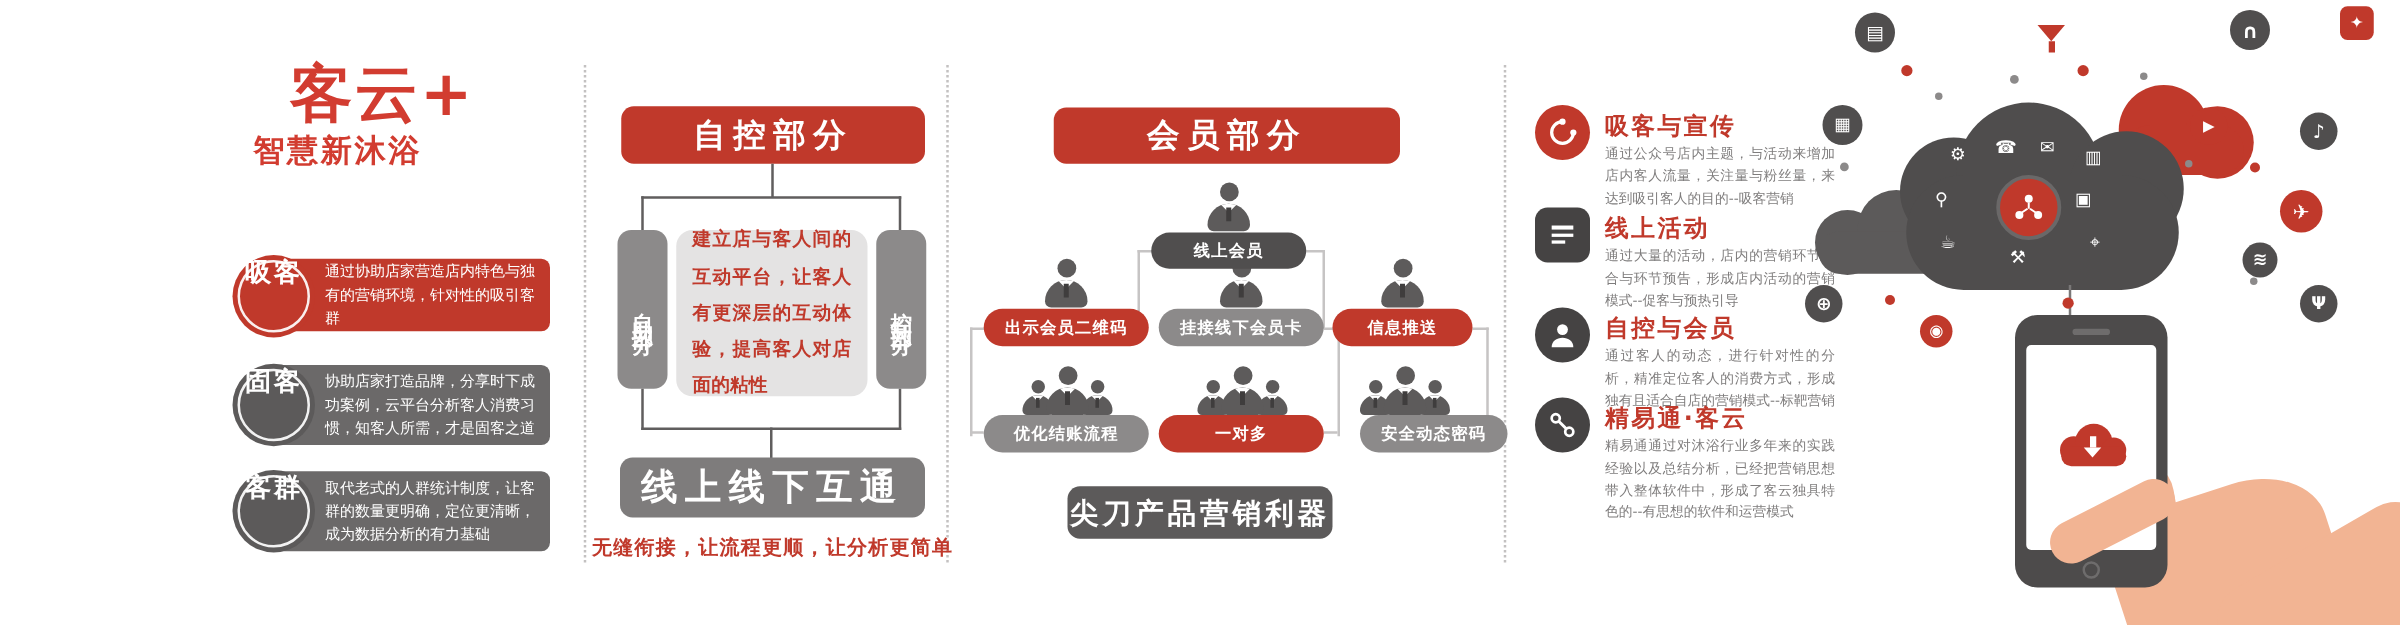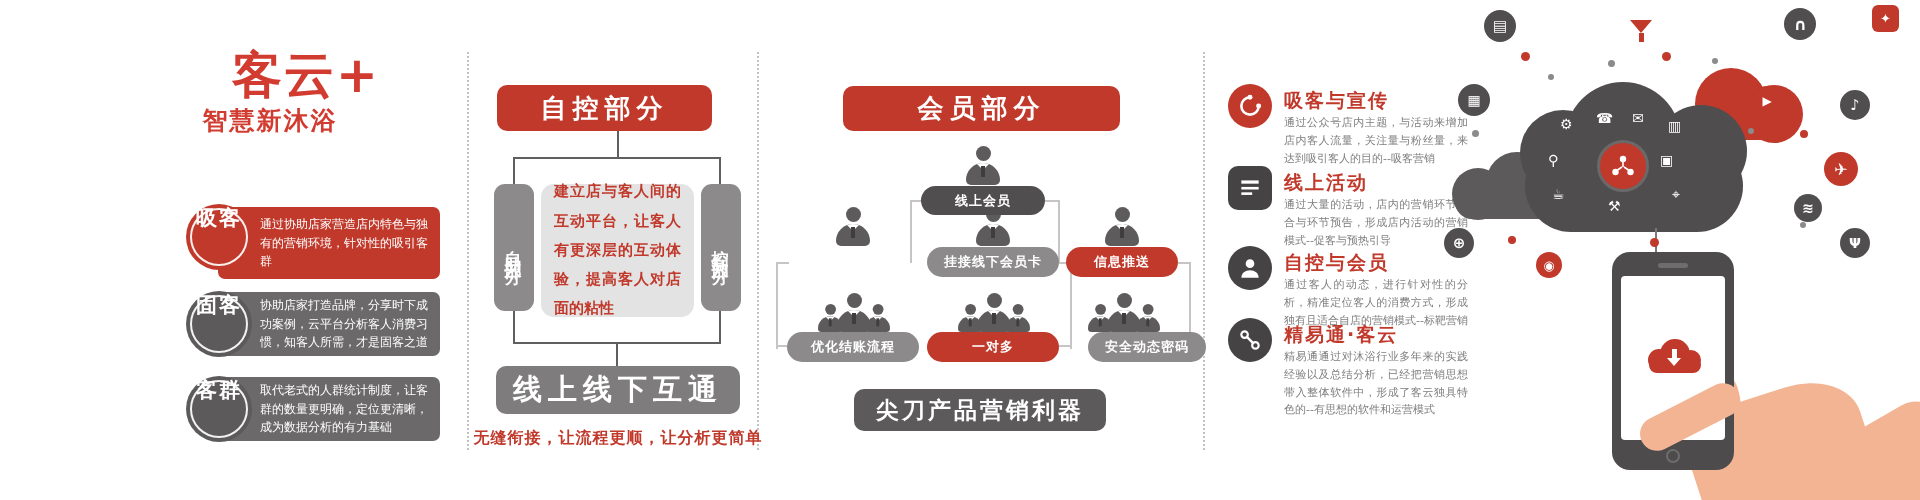--- a/index.html
+++ b/index.html
@@ -78,21 +78,21 @@
   .dl-arrow-head{position:absolute;left:22px;top:22px;width:0;height:0;border-left:7px solid transparent;border-right:7px solid transparent;border-top:8px solid #fff;z-index:6}
 </style>
 </head>
 <body>
 
 <div class="stage">
 
   <div class="brand-logo">客云+</div>
   <div class="brand-tagline">智慧新沐浴</div>
 
-  <div class="lf-ribbon bg-red" style="top:207px;height:72px">
+  <div class="lf-ribbon bg-red" style="top:207px;height:58px">
     <span>通过协助店家营造店内特色与独有的营销环境，针对性的吸引客群</span>
   </div>
   <div class="lf-circle bg-red" style="top:204px">
     <span>吸客</span>
   </div>
 
   <div class="lf-ribbon bg-ribbongray" style="top:292px;height:64px">
     <span>协助店家打造品牌，分享时下成功案例，云平台分析客人消费习惯，知客人所需，才是固客之道</span>
   </div>
   <div class="lf-circle bg-dgray" style="top:291px">
@@ -103,21 +103,21 @@
     <span>取代老式的人群统计制度，让客群的数量更明确，定位更清晰，成为数据分析的有力基础</span>
   </div>
   <div class="lf-circle bg-dgray" style="top:376px">
     <span>客群</span>
   </div>
 
   <div class="divider" style="left:467px"></div>
   <div class="divider" style="left:757px"></div>
   <div class="divider" style="left:1203px"></div>
 
-  <div class="banner bg-red" style="left:497px;top:85px;width:215px;height:46px;font-size:26px">自控部分</div>
+  <div class="banner bg-red" style="left:497px;top:85px;width:243px;height:46px;font-size:26px">自控部分</div>
 
   <div class="line" style="left:617px;top:131px;width:2px;height:27px"></div>
   <div class="line" style="left:513px;top:157px;width:208px;height:2px"></div>
   <div class="line" style="left:513px;top:157px;width:2px;height:28px"></div>
   <div class="line" style="left:719px;top:157px;width:2px;height:28px"></div>
 
   <div class="pill-v" style="left:494px;top:184px;width:40px;height:127px">自助部分</div>
   <div class="pill-v" style="left:701px;top:184px;width:40px;height:127px">控制部分</div>
   <div class="center-box" style="left:541px;top:184px;width:153px;height:133px">建立店与客人间的互动平台，让客人有更深层的互动体验，提高客人对店面的粘性</div>
 
@@ -194,27 +194,28 @@
         <div class="p-head"></div>
         <div class="p-body"></div>
       </div>
     <div class="person gp-c">
         <div class="p-head"></div>
         <div class="p-body"></div>
       </div>
   </div>
 
   <div class="node dark" style="left:921px;top:186px;width:124px;height:29px">线上会员</div>
+  <div class="node red" style="left:787px;top:247px;width:132px">出示会员二维码</div>
   <div class="node gray" style="left:927px;top:247px;width:132px">挂接线下会员卡</div>
   <div class="node red" style="left:1066px;top:247px;width:112px">信息推送</div>
   <div class="node gray" style="left:787px;top:332px;width:132px">优化结账流程</div>
   <div class="node red" style="left:927px;top:332px;width:132px">一对多</div>
   <div class="node gray" style="left:1088px;top:332px;width:118px">安全动态密码</div>
 
-  <div class="banner" style="left:854px;top:389px;width:252px;height:42px;font-size:23px;background:#5c5a5a;letter-spacing:3px">尖刀产品营销利器</div>
+  <div class="banner" style="left:854px;top:389px;width:212px;height:42px;font-size:23px;background:#5c5a5a;letter-spacing:3px">尖刀产品营销利器</div>
 
   <div class="feat-icon circle bg-red" style="top:84px">
     <svg width="26" height="26" viewBox="0 0 24 24">
         <path d="M12 4a8 8 0 1 0 8 8" stroke="#fff" stroke-width="2.4" fill="none"></path>
         <circle cx="12" cy="4" r="2.3" fill="#fff"></circle>
         <circle cx="20" cy="12" r="2.3" fill="#fff"></circle>
       </svg>
   </div>
   <div class="feat-title" style="top:88px">吸客与宣传</div>
   <div class="feat-text" style="top:114px">通过公众号店内主题，与活动来增加店内客人流量，关注量与粉丝量，来达到吸引客人的目的--吸客营销</div>

